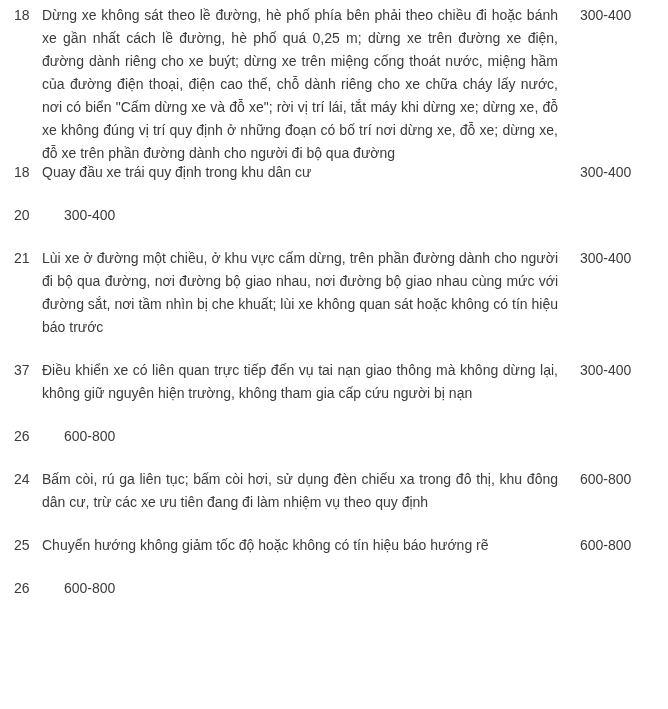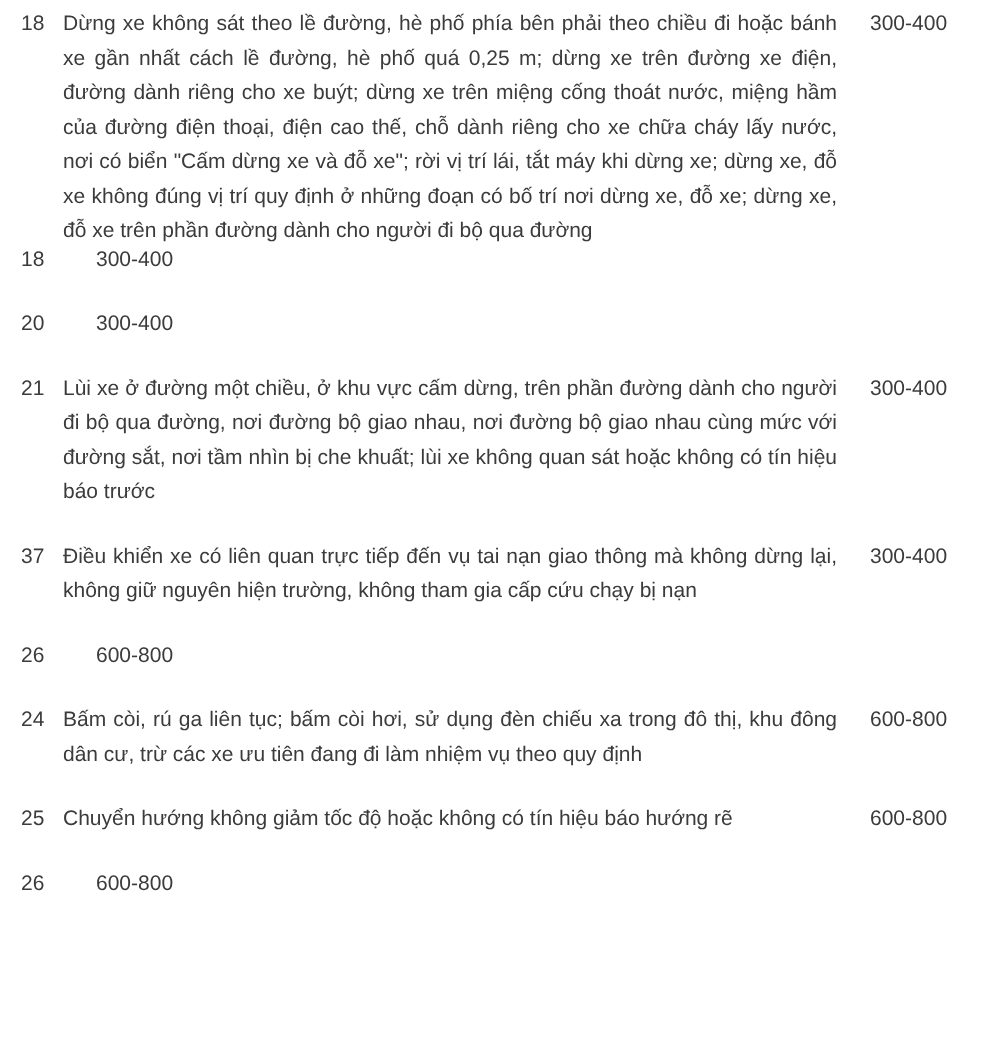--- a/index.html
+++ b/index.html
@@ -54,37 +54,38 @@
 <div class="fine-table">
 
   <div class="row first">
     <div class="num">18</div>
     <div class="desc">Dừng xe không sát theo lề đường, hè phố phía bên phải theo chiều đi hoặc bánh xe gần nhất cách lề đường, hè phố quá 0,25 m; dừng xe trên đường xe điện, đường dành riêng cho xe buýt; dừng xe trên miệng cống thoát nước, miệng hầm của đường điện thoại, điện cao thế, chỗ dành riêng cho xe chữa cháy lấy nước, nơi có biển "Cấm dừng xe và đỗ xe"; rời vị trí lái, tắt máy khi dừng xe; dừng xe, đỗ xe không đúng vị trí quy định ở những đoạn có bố trí nơi dừng xe, đỗ xe; dừng xe, đỗ xe trên phần đường dành cho người đi bộ qua đường</div>
     <div class="fine">300-400</div>
   </div>
 
   <div class="row">
     <div class="num">18</div>
+    <div class="desc">Quay đầu xe trái quy định trong khu dân cư</div>
     <div class="fine">300-400</div>
   </div>
 
   <div class="row">
     <div class="num">20</div>
     <div class="fine">300-400</div>
   </div>
 
   <div class="row">
     <div class="num">21</div>
     <div class="desc">Lùi xe ở đường một chiều, ở khu vực cấm dừng, trên phần đường dành cho người đi bộ qua đường, nơi đường bộ giao nhau, nơi đường bộ giao nhau cùng mức với đường sắt, nơi tầm nhìn bị che khuất; lùi xe không quan sát hoặc không có tín hiệu báo trước</div>
     <div class="fine">300-400</div>
   </div>
 
   <div class="row">
     <div class="num">37</div>
-    <div class="desc">Điều khiển xe có liên quan trực tiếp đến vụ tai nạn giao thông mà không dừng lại, không giữ nguyên hiện trường, không tham gia cấp cứu chạy bị nạn</div>
+    <div class="desc">Điều khiển xe có liên quan trực tiếp đến vụ tai nạn giao thông mà không dừng lại, không giữ nguyên hiện trường, không tham gia cấp cứu người bị nạn</div>
     <div class="fine">300-400</div>
   </div>
 
   <div class="row">
     <div class="num">26</div>
     <div class="fine">600-800</div>
   </div>
 
   <div class="row">
     <div class="num">24</div>

